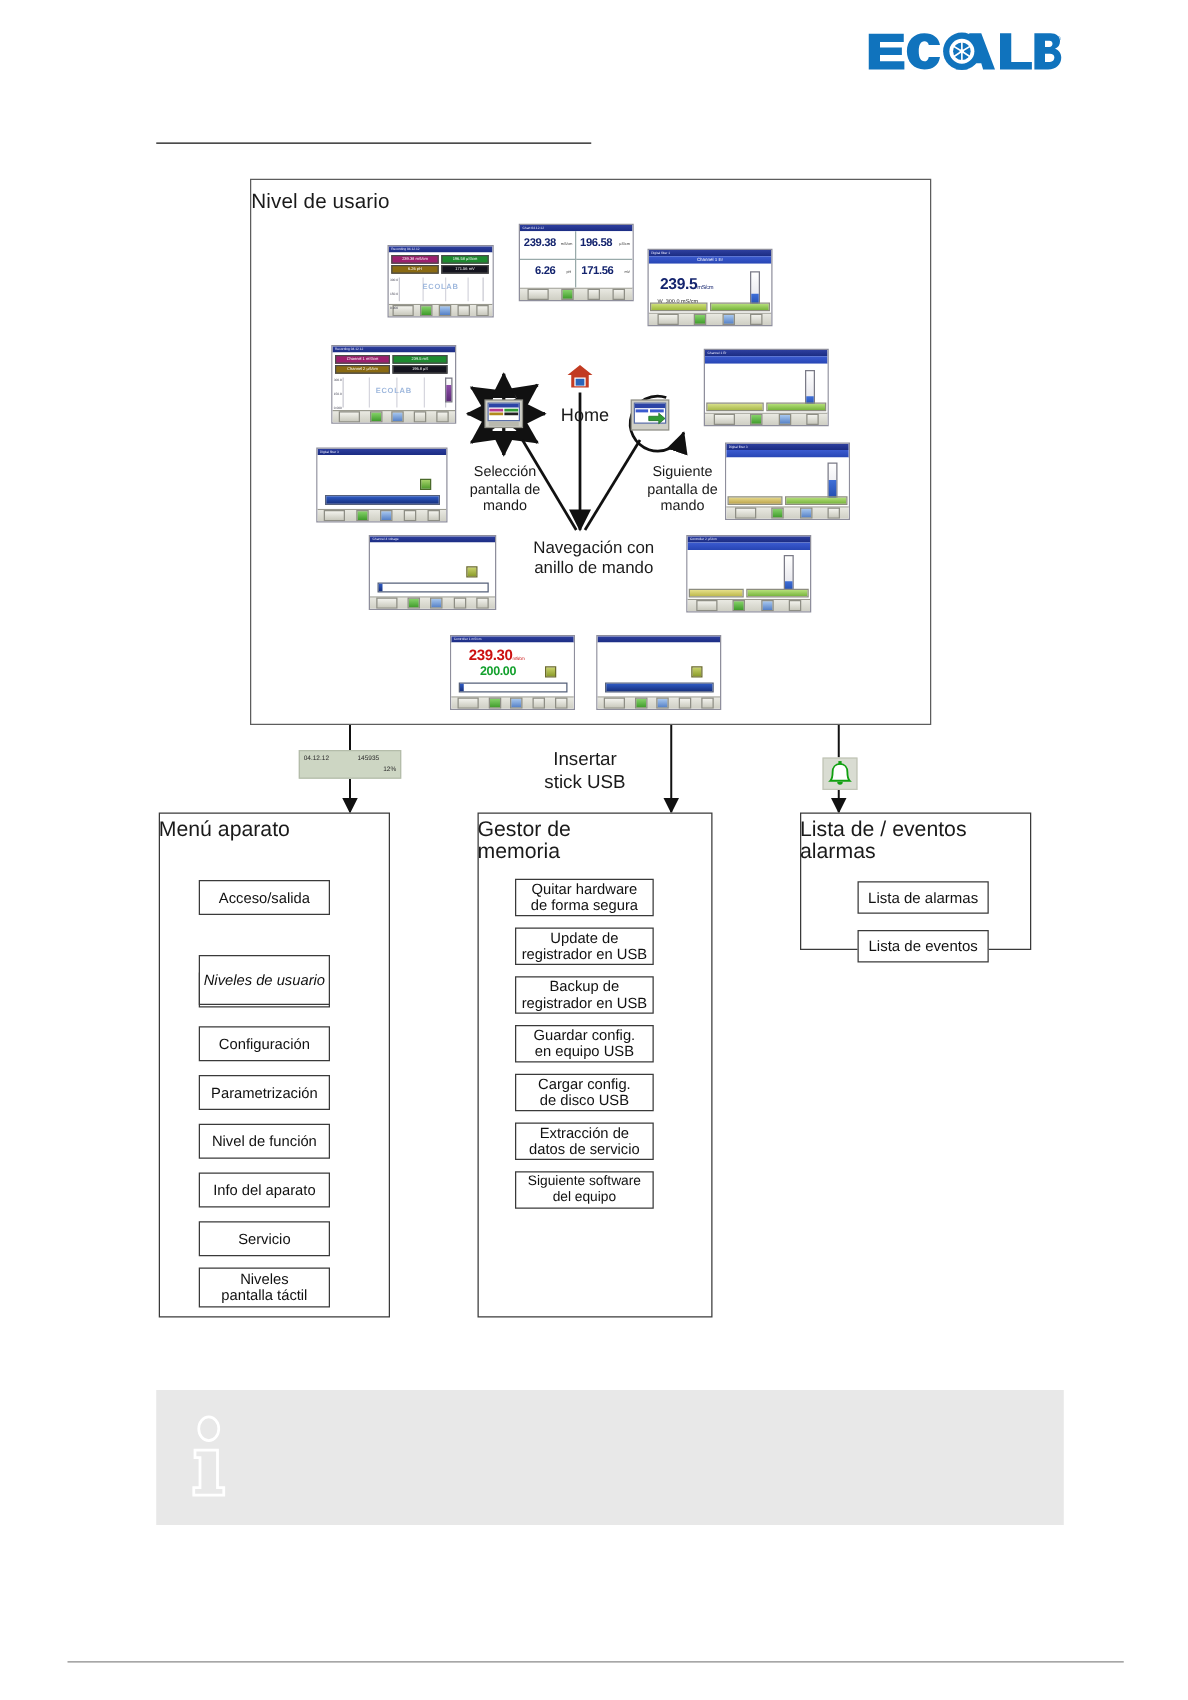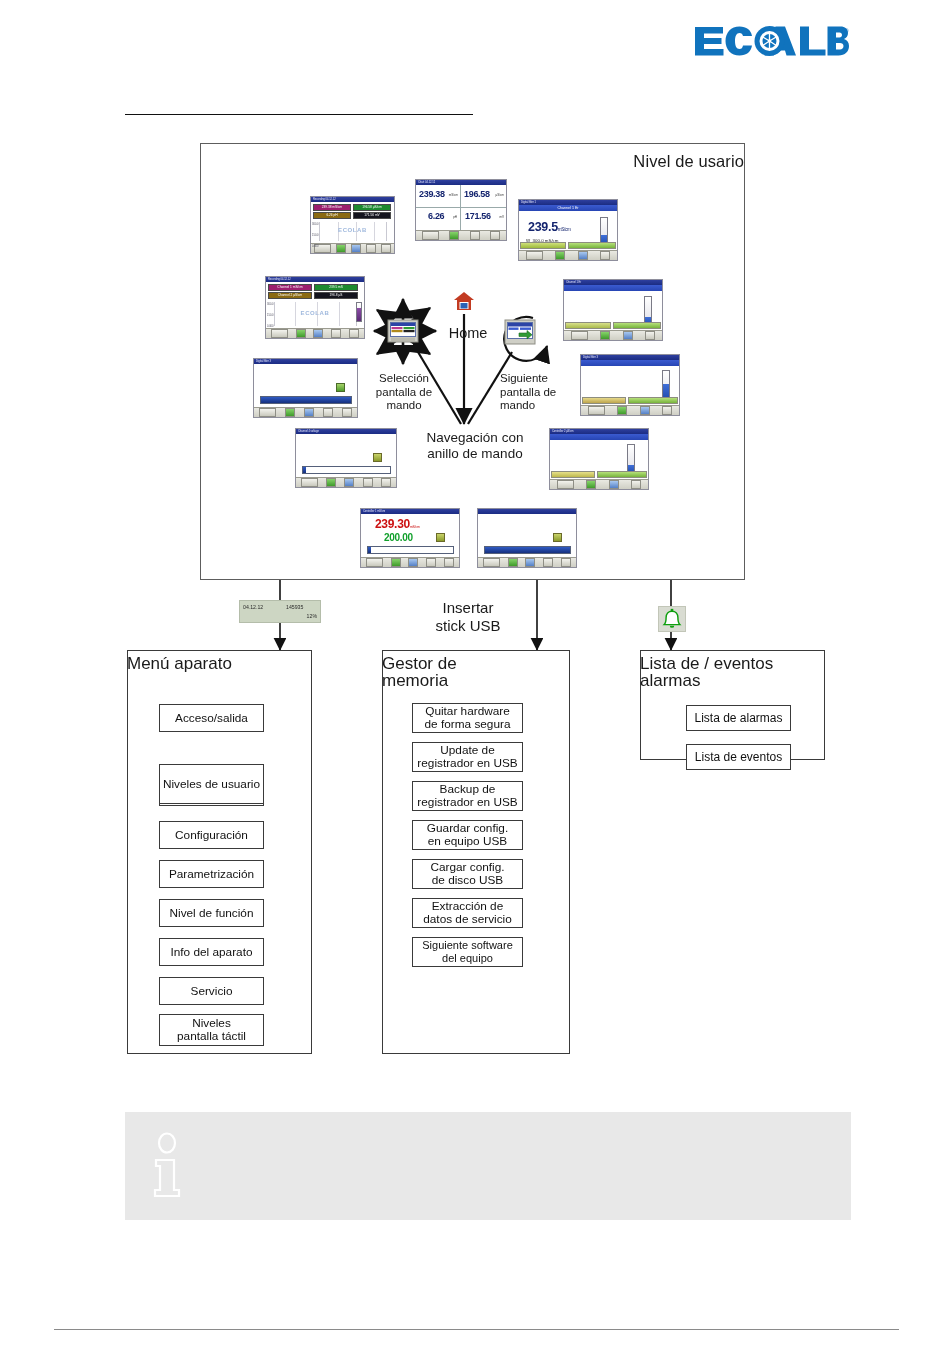--- a/index.html
+++ b/index.html
@@ -42,21 +42,21 @@
     height: 437px;
     border: 1.3px solid #5d5d5d;
     box-sizing: border-box;
     background: #fff;
   }
   #user-level-title {
     position: absolute;
     left: 0;
     top: 8px;
     width: 100%;
-    text-align: right;
+    text-align: left;
     font-size: 16.5px;
     letter-spacing: .1px;
   }
 
   
   .scr {
     position: absolute;
     background: #ffffff;
     border: 1px solid #8e8e9c;
     box-sizing: border-box;
@@ -202,20 +202,21 @@
     left: 505px;
     top: 320px;
     width: 30px;
     height: 24px;
   }
   #nav-next-label {
     position: absolute;
     left: 500px;
     top: 372px;
     width: 92px;
+    text-align: center;
     font-size: 11.5px;
     line-height: 13.5px;
   }
   #nav-ring-label {
     position: absolute;
     left: 390px;
     top: 430px;
     width: 170px;
     text-align: center;
     font-size: 13.5px;
@@ -800,21 +801,21 @@
     <path d="M11.6 20.2 h4.8 a2.4 2.4 0 0 1 -4.8 0 Z" fill="#10a010"></path>
   </svg>
 </div>
 
 <div class="col-box" style="left:127px; top:650px; width:185px; height:404px;">
 </div>
 <div class="col-title" style="left:127px; top:655px; width:185px; white-space:pre-line;">Menú aparato</div>
 
 <div class="mi" style="left:159px; top:704px;  width:105px; height:28px;">Acceso/salida</div>
 <div class="mi" style="left:159px; top:778px;  width:105px; height:28px;padding-left:32px;">Calibrado</div>
-<div class="mi" style="left:159px; top:764px;  width:105px; height:40px;">Niveles de usuario</div>
+<div class="mi" style="left:159px; top:764px;  width:105px; height:40px;font-style:italic;">Niveles de usuario</div>
 <div class="mi" style="left:159px; top:821px;  width:105px; height:28px;">Configuración</div>
 <div class="mi" style="left:159px; top:860px;  width:105px; height:28px;">Parametrización</div>
 <div class="mi" style="left:159px; top:899px;  width:105px; height:28px;">Nivel de función</div>
 <div class="mi" style="left:159px; top:938px;  width:105px; height:28px;">Info del aparato</div>
 <div class="mi" style="left:159px; top:977px;  width:105px; height:28px;">Servicio</div>
 <div class="mi" style="left:159px; top:1014px; width:105px; height:32px;">Niveles
 pantalla táctil</div>
 
 <div class="col-box" style="left:382px; top:650px; width:188px; height:404px;">
 </div>

